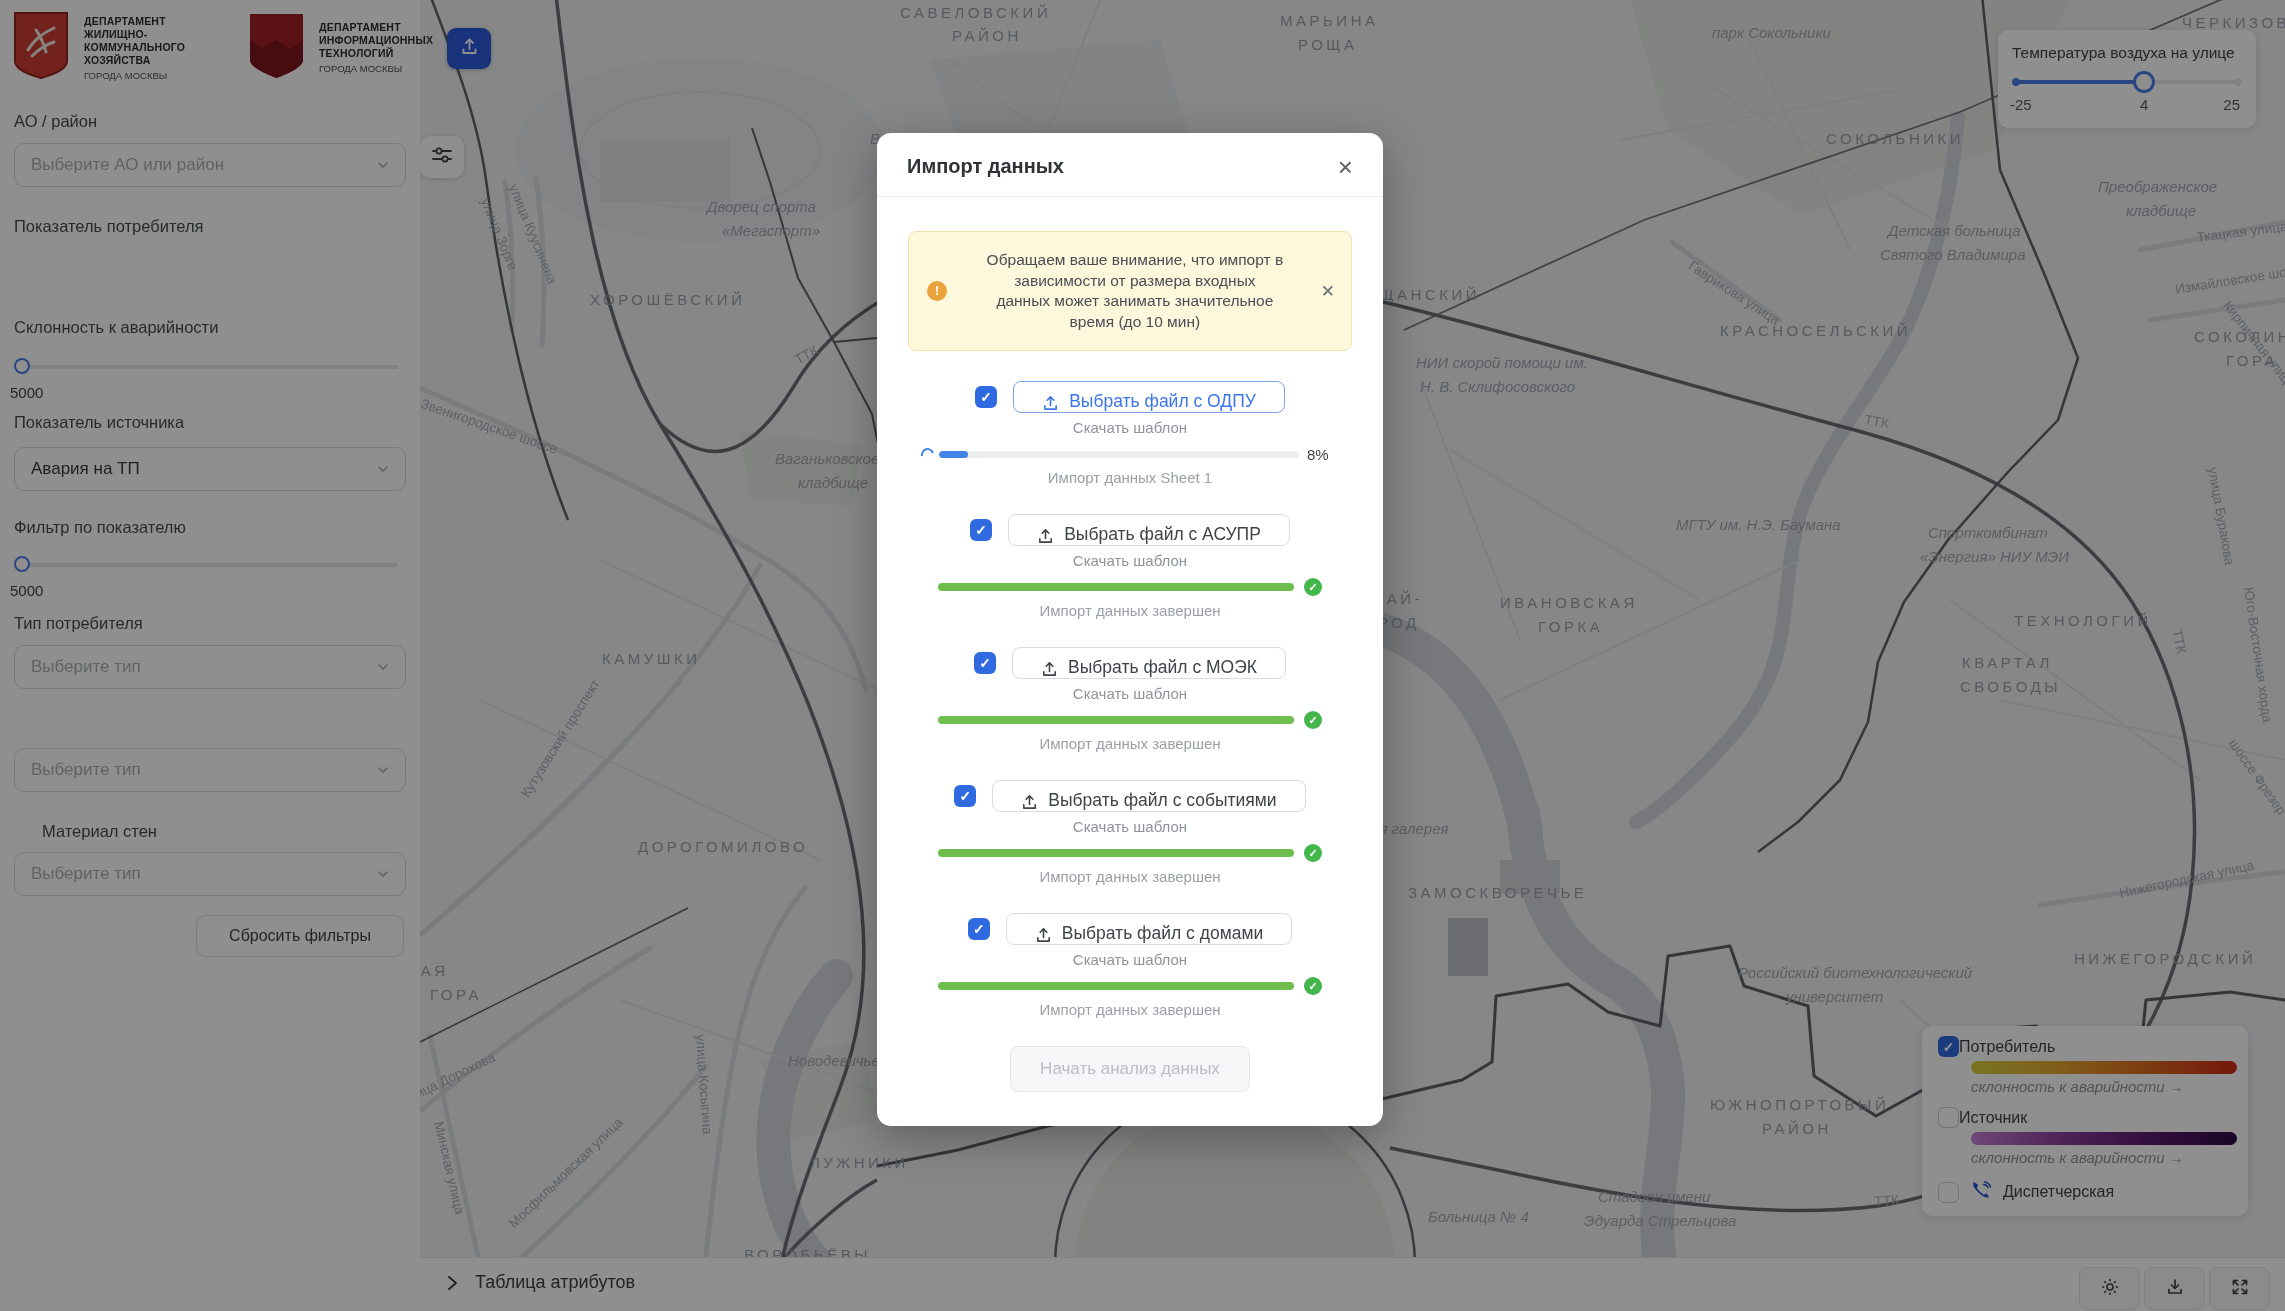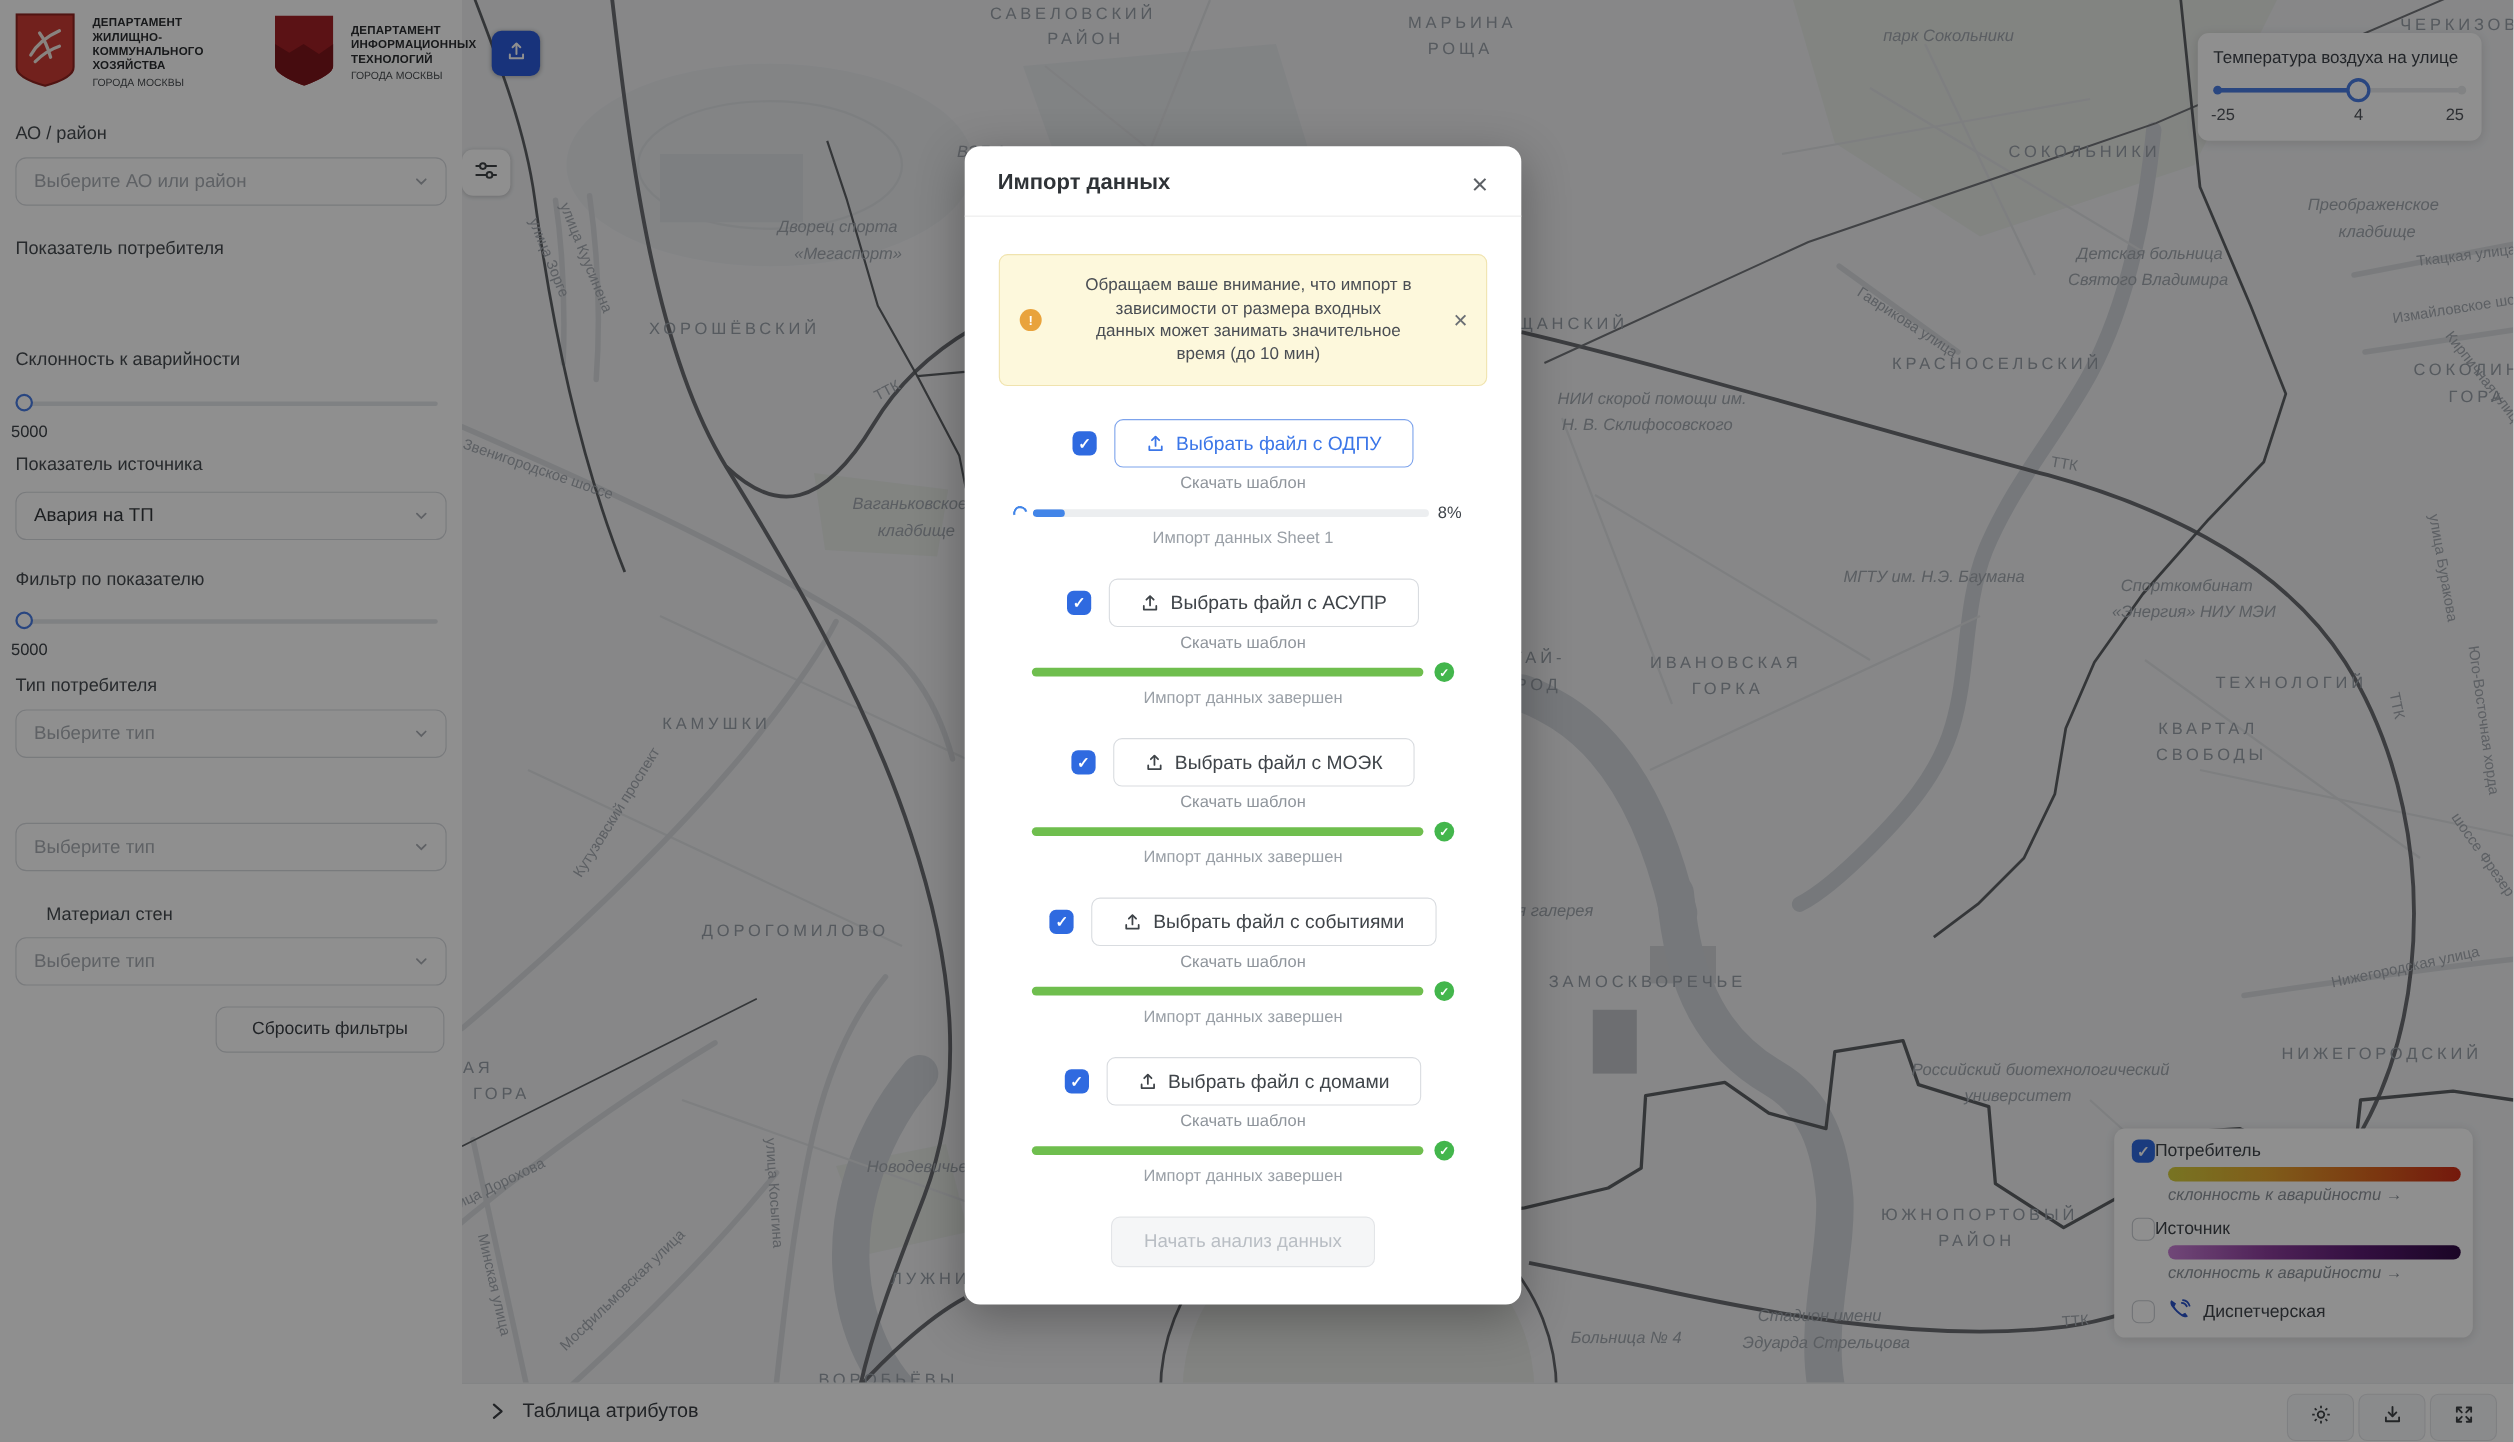--- a/index.html
+++ b/index.html
@@ -73,21 +73,21 @@
        display:flex;align-items:center;padding:18px 16px;box-sizing:border-box;}
   #warn-icon{width:20px;height:20px;border-radius:50%;background:#e9a33c;color:#fff;font-size:12px;font-weight:bold;
        display:flex;align-items:center;justify-content:center;flex:none;margin:0 10px 0 2px;}
   #warn-text{flex:1;text-align:center;font-size:15.5px;color:#4a4e54;line-height:20.5px;}
   #warn-text span{display:block;}
   #warn-x{font-size:17px;color:#6b6f74;margin-left:8px;cursor:pointer;flex:none;}
   #rows{margin-top:30px;}
   .imp-row{margin-bottom:28px;}
   .imp-top{display:flex;align-items:center;justify-content:center;}
   .imp-top .cbx{margin-right:16px;width:22px;height:22px;}
-  .file-btn{height:44px;border-radius:8px;background:#fff;display:flex;align-items:center;padding:0 28px;cursor:pointer;
+  .file-btn{height:32px;border-radius:8px;background:#fff;display:flex;align-items:flex-end;padding:0 28px;cursor:pointer;
        border:1px solid #d9dce0;color:#3f4449;font-size:17.5px;font-family:"Liberation Sans",sans-serif;}
   .file-btn svg{margin-right:10px;}
   .file-btn.primary{border:1px solid #7da3ec;color:#3b76e8;}
   .tpl-link{text-align:center;font-size:15px;color:#8e949b;margin-top:6px;cursor:pointer;}
   .prog{display:flex;align-items:center;justify-content:center;margin-top:10px;height:16px;}
   .spin{width:13px;height:13px;border-radius:50%;border:2.5px solid #4285e8;border-top-color:transparent;border-right-color:transparent;
        box-sizing:border-box;transform:rotate(120deg);margin-right:5px;flex:none;}
   .ptrack{width:360px;height:7px;border-radius:4px;background:#eceef0;overflow:hidden;flex:none;}
   .pfill{height:7px;border-radius:4px;background:#4285e8;}
   .pct{font-size:15px;color:#3f444a;margin-left:8px;width:32px;text-align:left;}

